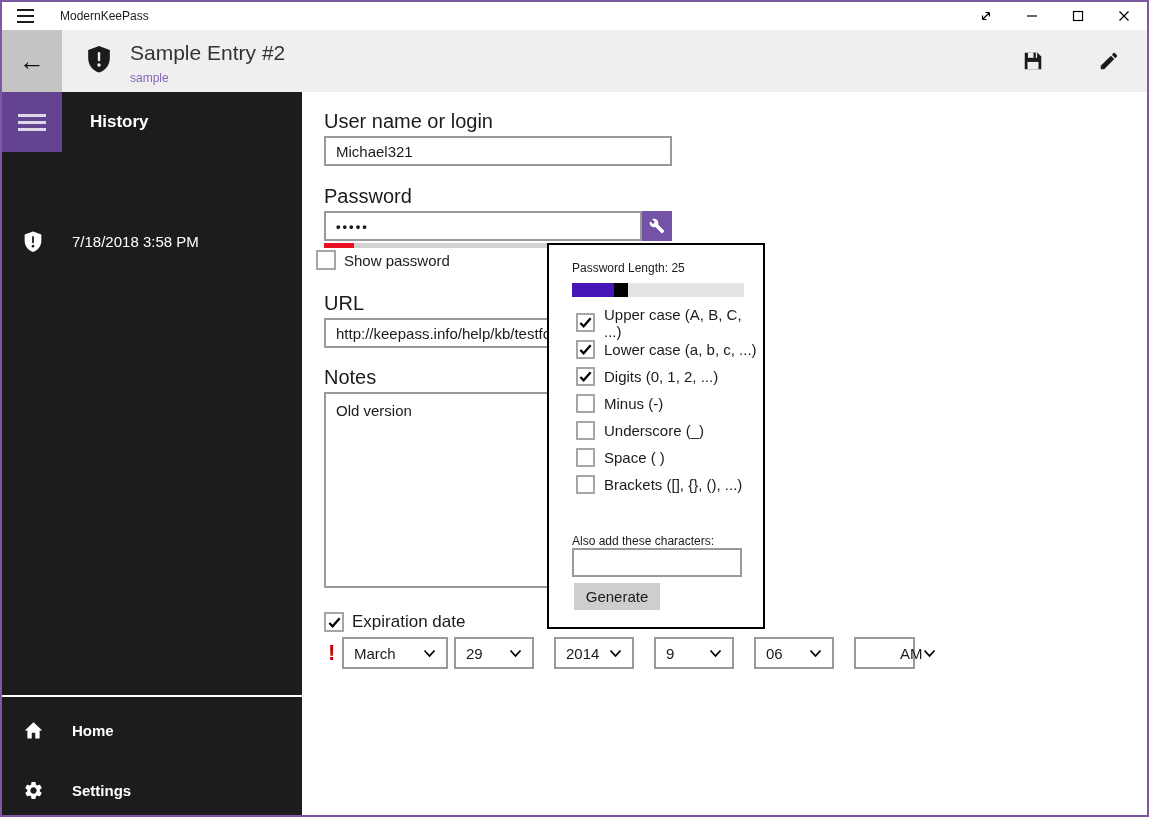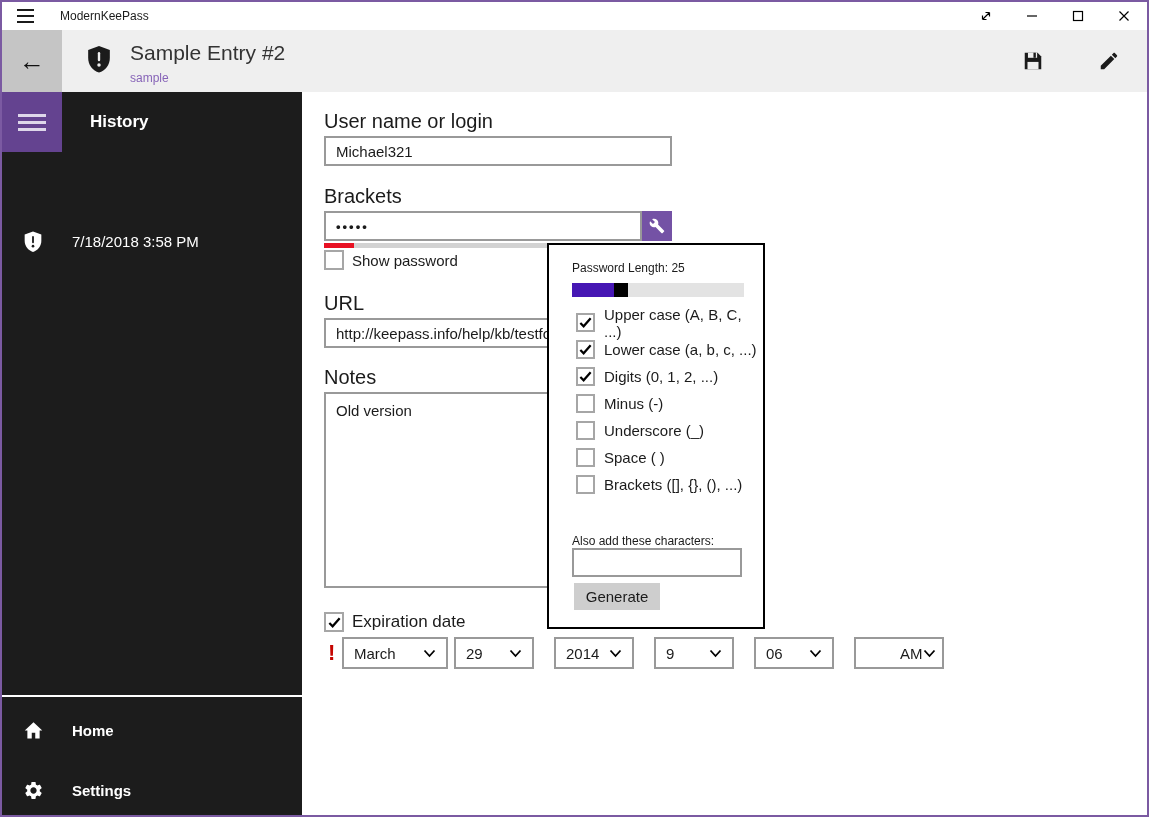--- a/index.html
+++ b/index.html
@@ -178,32 +178,32 @@
           </svg>
       </span>
       <span class="sb-label sb-footer-label">Settings</span>
     </div>
   </div>
 
   <div class="main">
     <div class="fld-label" style="top:18px;">User name or login</div>
     <input class="text-input" style="top: 44px;" type="text" value="Michael321">
 
-    <div class="fld-label" style="top:93px;">Brackets</div>
+    <div class="fld-label" style="top:93px;">Password</div>
     <input class="text-input pwd-input" style="top: 119px;" type="text" value="•••••">
     <button class="wrench-btn">
       <svg width="16" height="16" viewBox="0 0 24 24">
           <path d="M22.7 19l-9.1-9.1c.9-2.3.4-5-1.5-6.9-2-2-5-2.4-7.4-1.3L9 6 6 9 1.6 4.7C.4 7.1.9 10.1 2.9 12.1c1.9 1.9 4.6 2.4 6.9 1.5l9.1 9.1c.4.4 1 .4 1.4 0l2.3-2.3c.5-.4.5-1.1.1-1.4z" fill="#fff"></path>
         </svg>
     </button>
     <div class="strength">
         <div class="fill" style="width:30px;"></div>
       </div>
 
-    <div class="cb-row" style="left:22px; top:158px;align-items:center;">
+    <div class="cb-row" style="left:14px; top:158px;align-items:center;">
       <span class="cb">
         
       </span>
       <span class="cb-label">Show password</span>
     </div>
 
     <div class="fld-label" style="top:200px;">URL</div>
     <input class="text-input" style="top: 226px;" type="text" value="http://keepass.info/help/kb/testfo">
 
     <div class="fld-label" style="top:274px;">Notes</div>
@@ -253,21 +253,21 @@
         </span>
     </div>
     <div class="dropdown" style="left:452px; width:80px;">
       <span>06</span>
       <span class="chev">
           <svg width="13" height="9" viewBox="0 0 13 9">
             <path d="M1.5 1.5 L6.5 7 L11.5 1.5" fill="none" stroke="#000" stroke-width="1.8"></path>
           </svg>
         </span>
     </div>
-    <div class="dropdown" style="left:552px; width:90px;padding-left:44px;">
+    <div class="dropdown" style="left:552px; width:61px;padding-left:44px;">
       <span>AM</span>
       <span class="chev">
           <svg width="13" height="9" viewBox="0 0 13 9">
             <path d="M1.5 1.5 L6.5 7 L11.5 1.5" fill="none" stroke="#000" stroke-width="1.8"></path>
           </svg>
         </span>
     </div>
   </div>
 
   <div class="popup">

